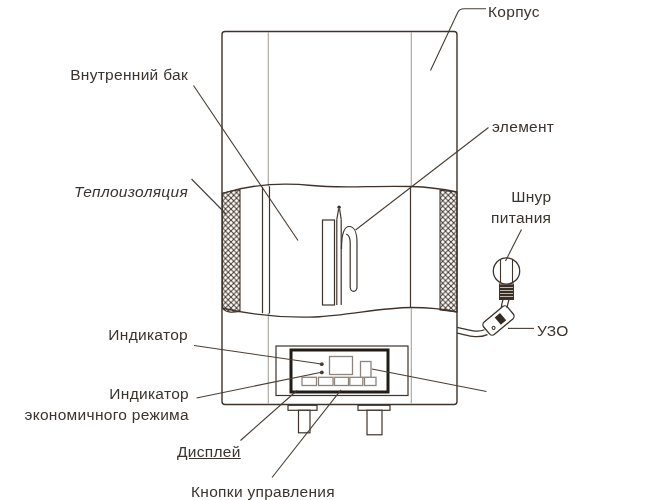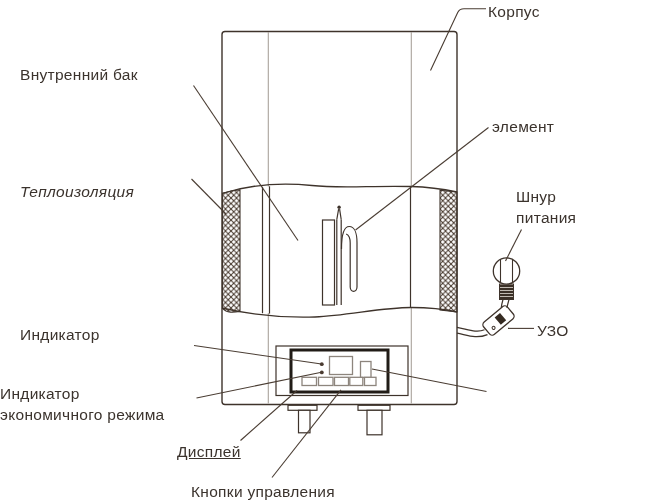--- a/index.html
+++ b/index.html
@@ -5,21 +5,21 @@
   html,body{margin:0;padding:0;background:#ffffff;}
   .stage{
     position:relative;width:650px;height:500px;background:#ffffff;overflow:hidden;
     font-family:"Liberation Sans",sans-serif;color:#3b332d;
   }
   .stage svg{position:absolute;left:0;top:0;}
   .label{
     position:absolute;font-size:15.5px;line-height:21px;letter-spacing:0.3px;
     color:#3b332d;white-space:nowrap;
   }
-  .label.right{text-align:left;}
+  .label.right{text-align:right;}
   .label span{display:block;}
 </style>
 </head>
 <body>
 
 <div class="stage">
 
   <svg width="650" height="500" viewBox="0 0 650 500">
     <defs>
       <pattern id="xhatch" width="5.5" height="5.5" patternUnits="userSpaceOnUse">
@@ -121,21 +121,21 @@
   <div class="label" style="left:488px;top:1px;">Корпус</div>
 
   <div class="label right" style="left:20px;top:64px;width:168px;">Внутренний бак</div>
 
   <div class="label right" style="left:20px;top:181px;width:168px;font-style:italic;">Теплоизоляция</div>
 
   <div class="label" style="left:492px;top:116px;">
     <span>элемент</span>
   </div>
 
-  <div class="label" style="left:516px;top:186px;">
+  <div class="label" style="left:491px;top:186px;text-align:right;">
     <span>Шнур</span>
     <span>питания</span>
   </div>
 
   <div class="label" style="left:537px;top:320px;">УЗО</div>
 
 
   <div class="label right" style="left:20px;top:325px;width:168px;line-height:20.5px;">
     <span>Индикатор</span>
   </div>

